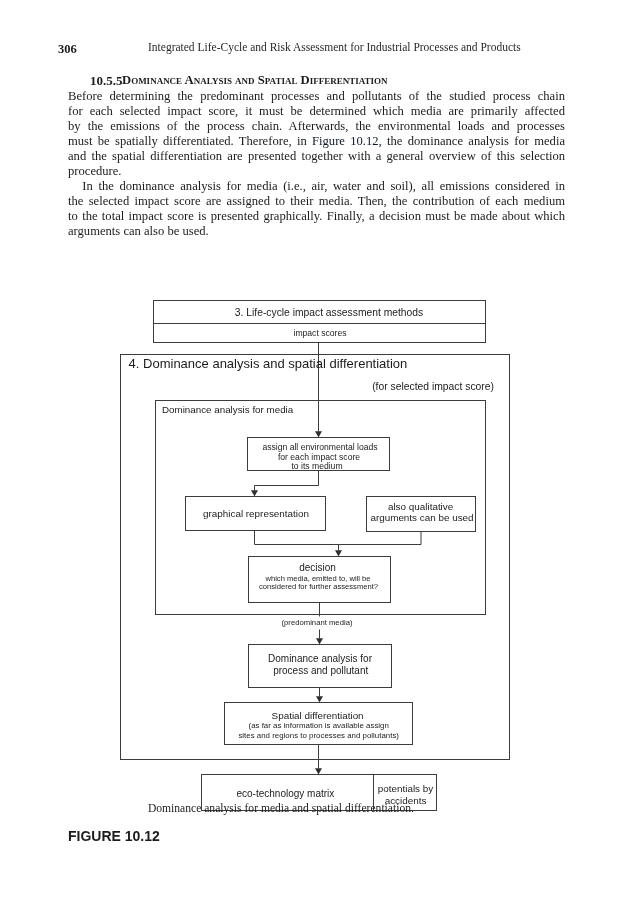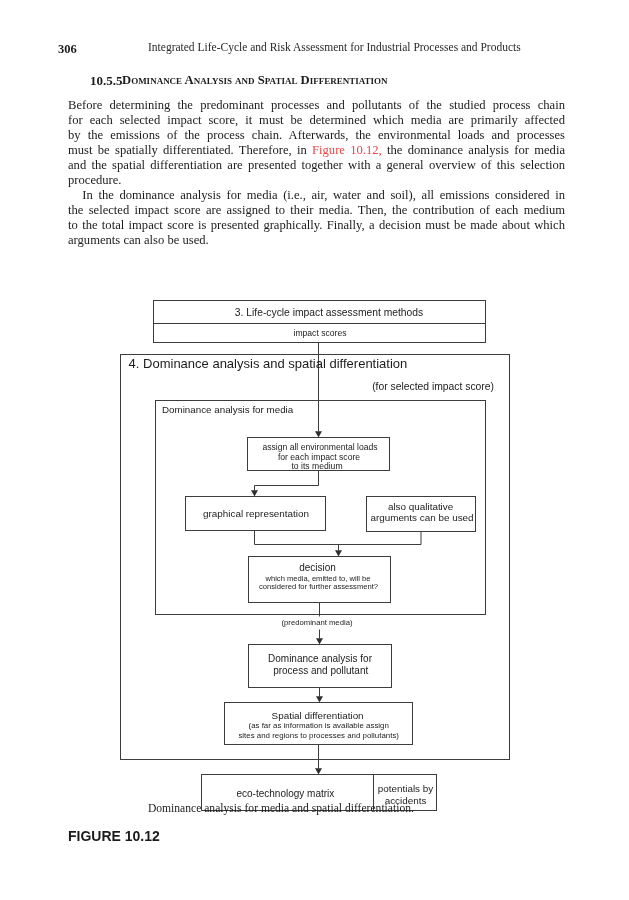--- a/index.html
+++ b/index.html
@@ -3,24 +3,24 @@
 <meta charset="utf-8">
 <style>
 * { margin:0; padding:0; box-sizing:border-box; }
 html,body { width:629px; height:900px; background:#ffffff; overflow:hidden; }
 body { position:relative; font-family:"Liberation Serif", serif; color:#1c1c1c; }
 .abs { position:absolute; }
 #folio { left:58px; top:42.2px; font-size:12.5px; font-weight:bold; }
 #rhead { left:148px; top:40.9px; font-family:Liberation Serif, serif; font-size:11.5px; color:#2a2a2a; }
 #h1055 { left:68px; top:72.7px; font-size:13px; font-weight:bold;margin-left:22px; }
 #htitle { left:122px; top:73px; font-size:12.65px; font-weight:bold; font-variant:small-caps;text-align:right; }
-#para { left:68px; top:98px; width:497px; font-size:12.6px; line-height:14.95px; }
+#para { left:68px; top:89px; width:497px; font-size:12.6px; line-height:14.95px; }
 #para .j { text-align:justify; text-align-last:justify; }
 #para .ind { text-indent:14.3px; }
-a.fig { color:#ef4444; text-decoration:none; }
+a.fig { color:#0f172a; text-decoration:none; }
 #cap1 { left:68px; top:827.5px; font-family:"Liberation Sans", sans-serif; font-size:14px; font-weight:bold; }
 #cap2 { left:147.9px; top:802px; font-size:11.6px; }
 </style>
 </head>
 <body>
 <div class="abs" id="folio">306</div>
 <div class="abs" id="rhead">Integrated Life-Cycle and Risk Assessment for Industrial Processes and Products</div>
 <div class="abs" id="h1055">10.5.5</div>
 <div class="abs" id="htitle">Dominance Analysis and Spatial Differentiation</div>
 <div class="abs" id="para">

